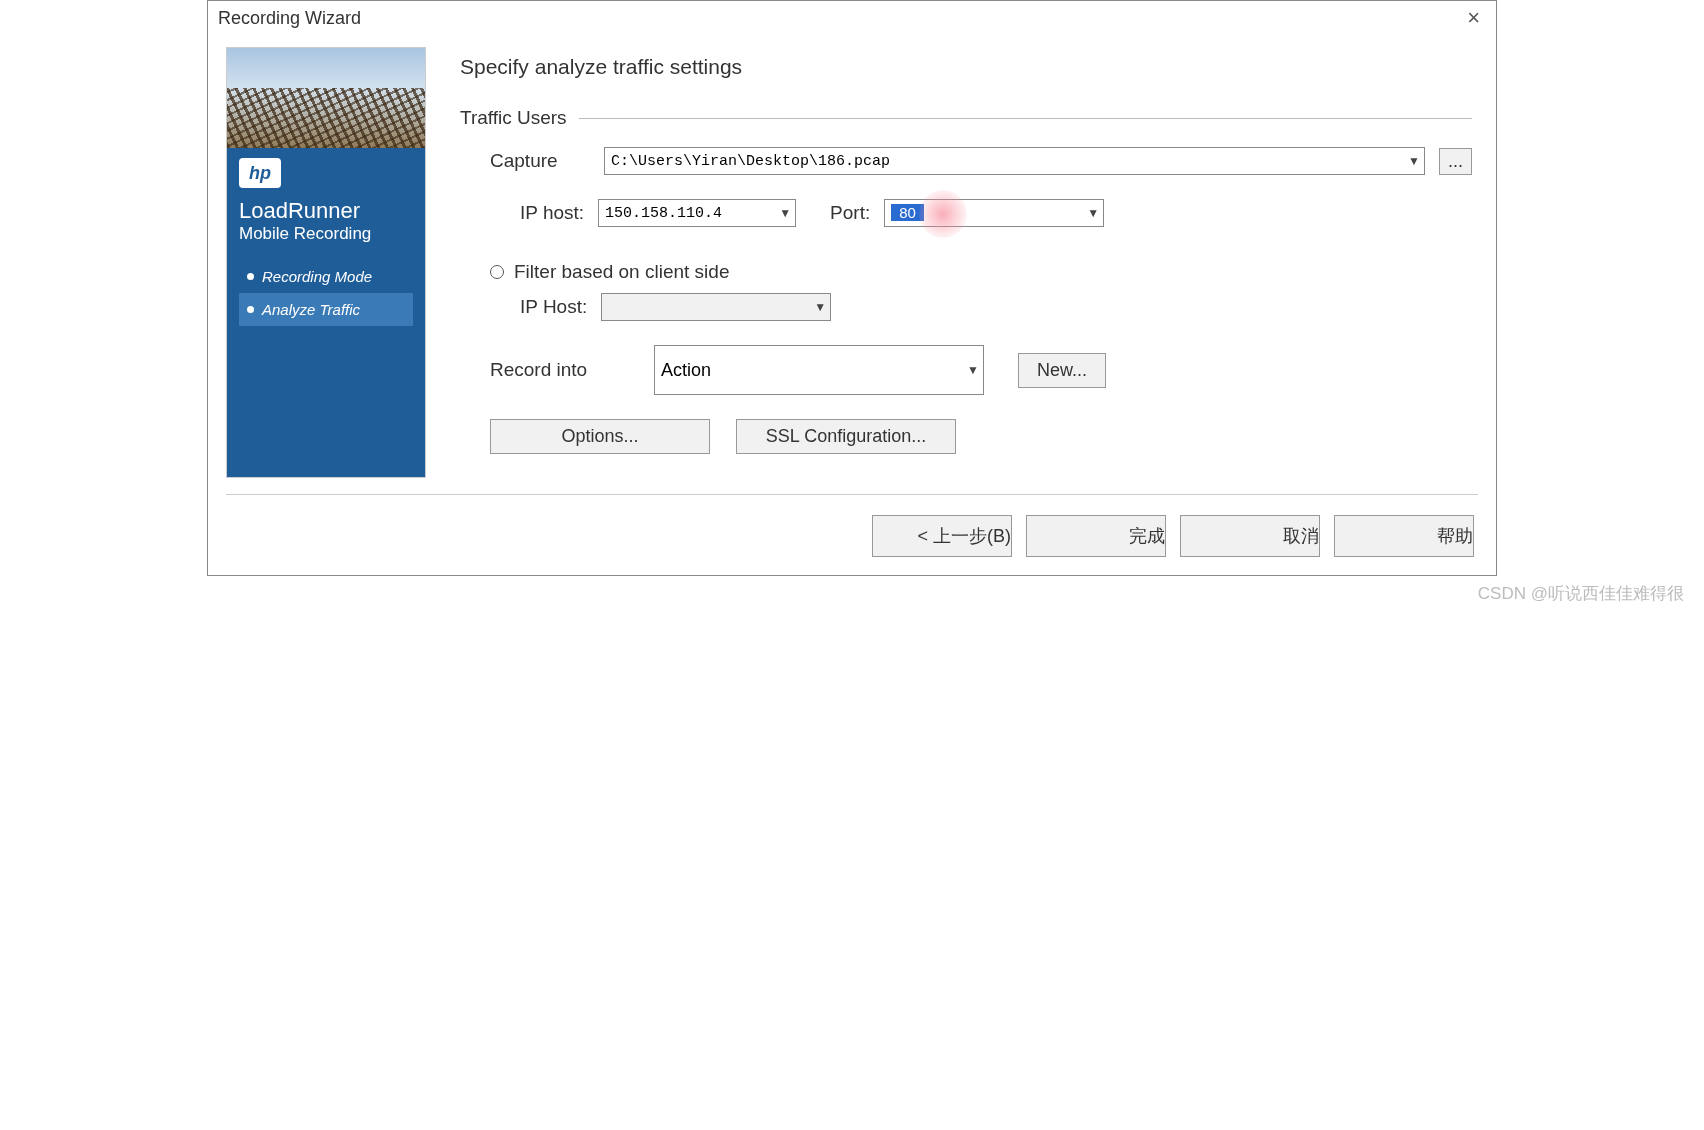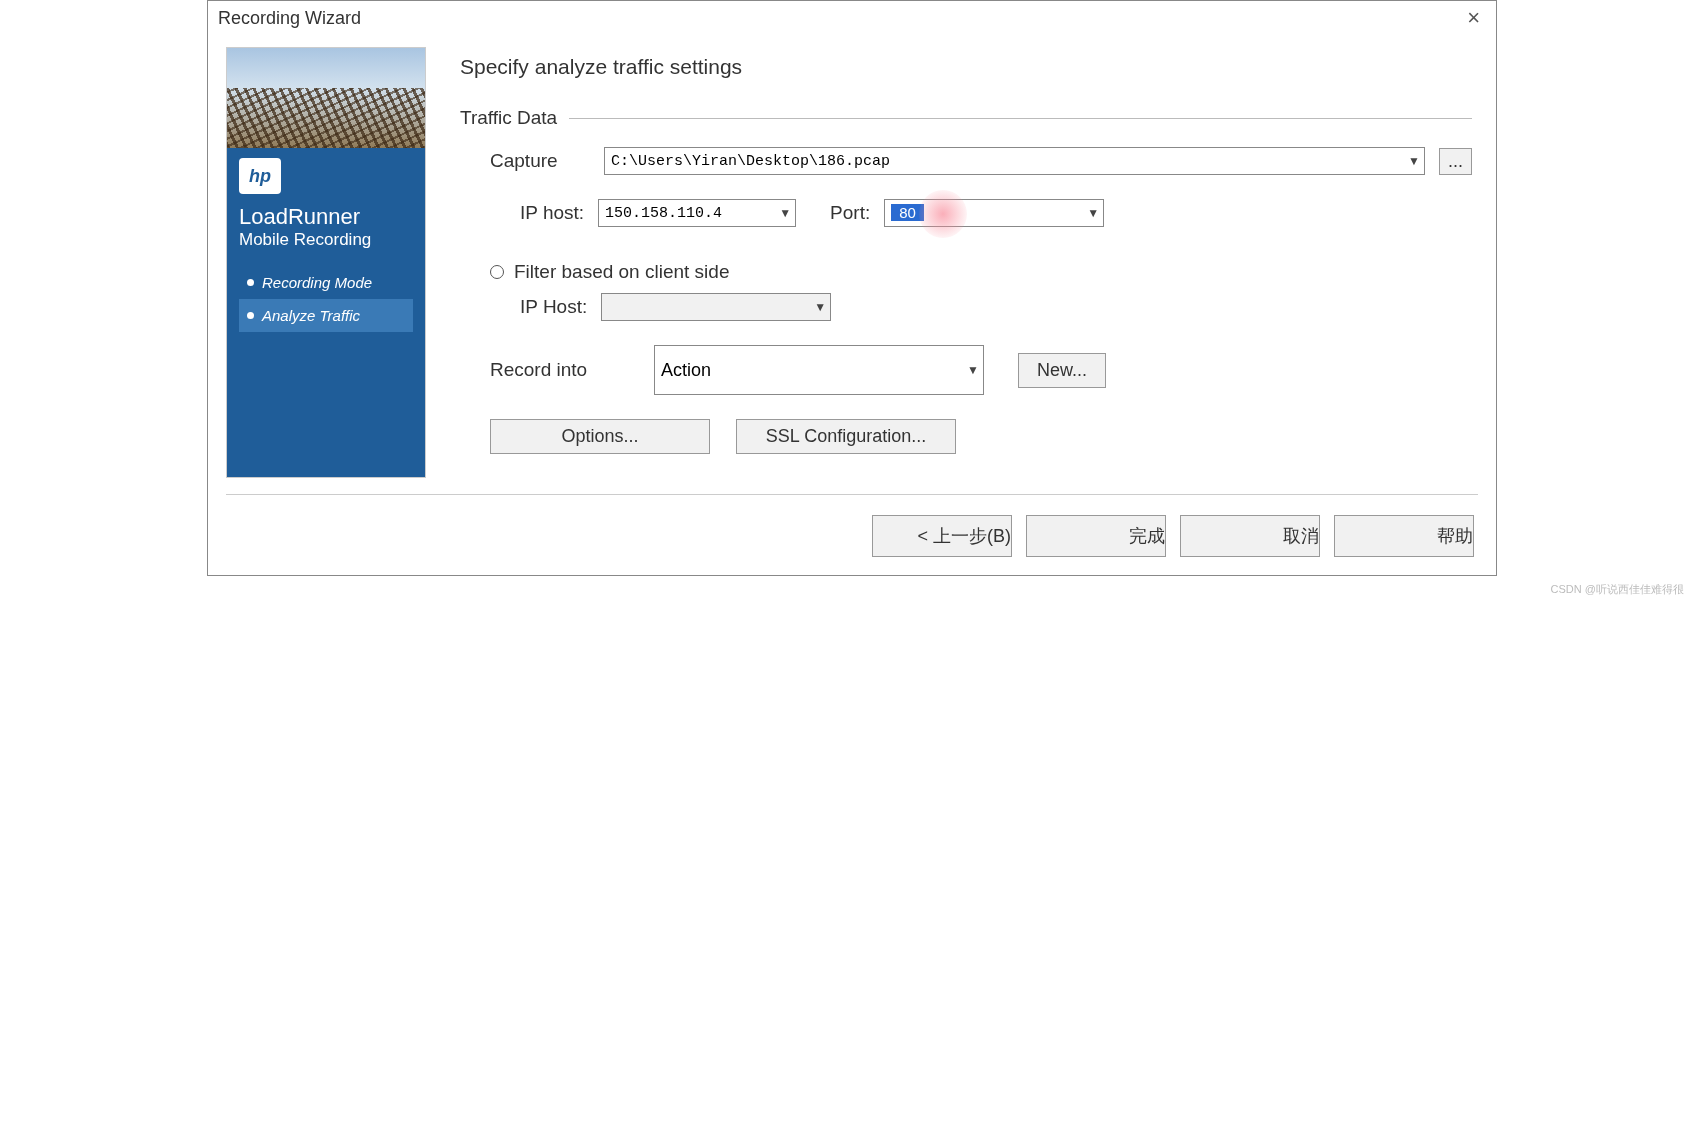--- a/index.html
+++ b/index.html
@@ -24,21 +24,21 @@
   .sidebar-image .struct {
     position: absolute; left: 0; bottom: 0; width: 100%; height: 60%;
     background: repeating-linear-gradient(65deg, rgba(60,40,20,0.7) 0 3px, transparent 3px 8px),
                 repeating-linear-gradient(-25deg, rgba(60,40,20,0.6) 0 2px, transparent 2px 7px);
   }
   .sidebar-brand {
     background: #1f5d99; color: #fff; padding: 10px 12px 14px 12px;
     flex: 1; display: flex; flex-direction: column;
   }
   .hp-logo {
-    width: 42px; height: 36px; background: #fff; border-radius: 4px;
+    width: 42px; height: 30px; background: #fff; border-radius: 4px;
     display: flex; align-items: center; justify-content: center;
     color: #1f5d99; font-weight: bold; font-style: italic; font-size: 18px;
     margin-bottom: 10px;
   }
   .brand-title { font-size: 22px; font-weight: 300; }
   .brand-sub { font-size: 17px; font-weight: 300; margin-bottom: 16px; }
   .nav-item {
     font-size: 15px; font-style: italic; padding: 8px 4px 8px 8px;
     display: flex; align-items: center; gap: 8px; cursor: pointer;
   }
@@ -75,21 +75,21 @@
   .port-selected { background:#2a6bd1; color:#fff; padding:0 8px;}
   .pink-dot {
     position: absolute; left: 34px; top: -10px; width: 48px; height: 48px;
     border-radius: 50%; background: radial-gradient(circle, rgba(248,140,155,0.7) 0%, rgba(248,140,155,0.1) 70%, transparent 75%);
     pointer-events: none;
   }
   .sep { height: 1px; background: #ccc; margin: 6px 0 14px 0; }
   .footer {
     display: flex; justify-content: flex-end; gap: 14px; padding: 6px 22px 18px 0;
   }
-  .watermark { text-align: right; color: #bcbcbc; font-size: 11px; padding: 6px 20px 10px 0; }
+  .watermark { text-align: right; color: #bcbcbc; font-size: 17px; padding: 6px 20px 10px 0; }
 </style>
 </head>
 <body>
 
 <div class="window">
   <div class="titlebar">
     <span>Recording Wizard</span>
     <span class="close-x">×</span>
   </div>
 
@@ -111,21 +111,21 @@
           <span class="bullet"></span>
           <span>Analyze Traffic</span>
         </div>
       </div>
     </div>
 
     <div class="main">
       <div class="heading">Specify analyze traffic settings</div>
 
       <div class="section-title">
-        <span>Traffic Data</span>
+        <span>Traffic Users</span>
         <span class="rule"></span>
       </div>
 
       <div class="row indent">
         <label class="inline" style="width:100px">Capture</label>
         <div class="combo" style="flex:1">
           <span class="val">C:\Users\Yiran\Desktop\186.pcap</span>
           <span class="dd-arrow">▼</span>
         </div>
         <button class="btn small">...</button>

